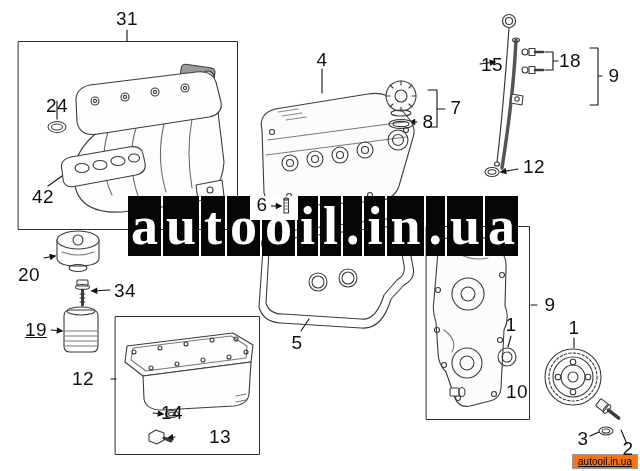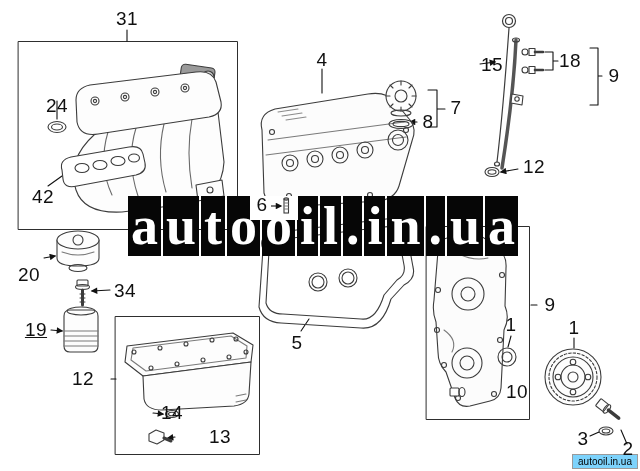--- a/index.html
+++ b/index.html
@@ -9,23 +9,23 @@
   #art, #overlay { position:absolute; left:0; top:0; }
   #art { z-index:10; }
   #wm-band { position:absolute; left:57px; top:196px; width:532px; height:60px;
              display:flex; align-items:center; justify-content:center; z-index:20; }
   .wm-ch { display:inline-block; background:#060606; color:#fff;
            font-family:"Liberation Serif", serif; font-weight:bold;
            font-size:54px; line-height:60px; padding:0 3px; margin:0 1px; }
   #overlay { z-index:30; }
   .callout { position:absolute; width:28px; text-align:center; font-size:19px;
              color:#101010; z-index:40; letter-spacing:0.5px; }
-  #footer-mark { position:absolute; right:2px; bottom:2px; background:#7dd3fc;
+  #footer-mark { position:absolute; right:2px; bottom:2px; background:#f97316;
                  border:1px solid #9a9a9a; color:#000; font-size:10px;
-                 padding:1px 5px; z-index:35; }
+                 padding:1px 5px; z-index:35;text-decoration:underline; }
 </style>
 </head>
 <body>
 
 <div id="stage">
 
   <svg id="art" width="640" height="471" viewBox="0 0 640 471" stroke-linecap="round" stroke-linejoin="round">
     <defs>
       <marker id="arr" viewBox="0 0 10 10" refX="8" refY="5" markerWidth="7" markerHeight="6" orient="auto-start-reverse">
         <path d="M0,0 L10,5 L0,10 Z" fill="#111"></path>

